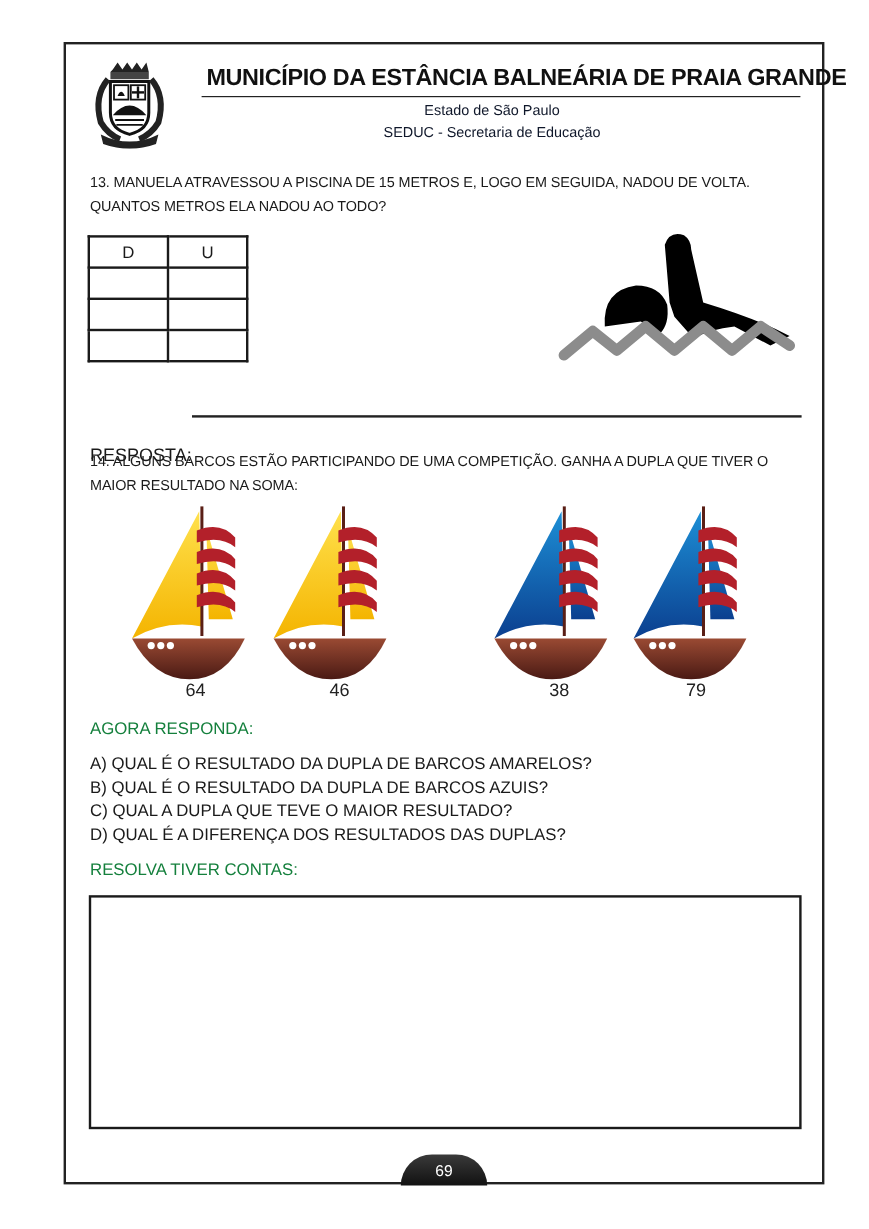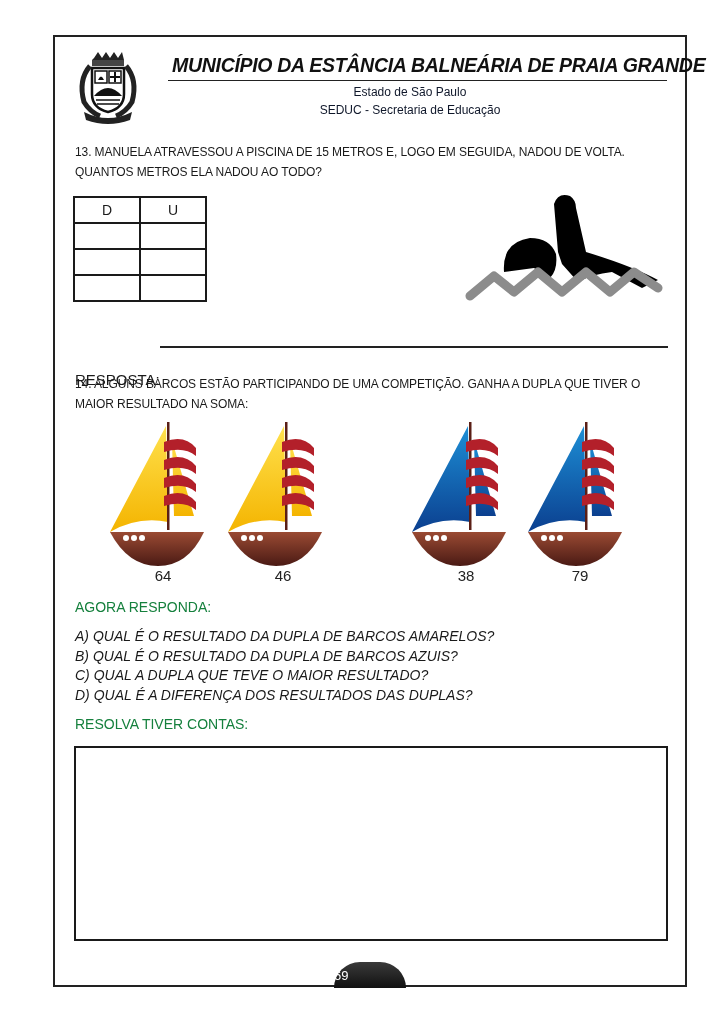--- a/index.html
+++ b/index.html
@@ -2,21 +2,21 @@
 <html><head>
 <meta charset="utf-8">
 <style>
   html, body { margin:0; padding:0; background:#ffffff; }
   body { width:724px; height:1024px; position:relative; overflow:hidden;
          font-family:"Liberation Sans", "DejaVu Sans", sans-serif; color:#1a1a1a; }
   .page-border { position:absolute; left:53px; top:35px; width:634px; height:952px;
                  border:2px solid #222; box-sizing:border-box; }
   .crest { position:absolute; left:72px; top:50px; width:72px; height:74px; }
   .header-title { position:absolute; left:172px; top:54px; width:494px; text-align:right;
-                  font-size:19.5px; font-weight:bold; letter-spacing:-0.3px; color:#111; white-space:nowrap;font-style:italic; }
+                  font-size:19.5px; font-weight:bold; letter-spacing:-0.3px; color:#111; white-space:nowrap; }
   .header-rule { position:absolute; left:168px; top:80px; width:499px; height:1px; background:#222; }
   .header-sub { position:absolute; left:300px; width:214px; text-align:center; font-size:12px; color:#0f172a; }
   .sub1 { top:85px; left:345px; width:130px; }
   .sub2 { top:103px; left:305px; width:210px; }
 
   .q-text { position:absolute; left:75px; width:594px; font-size:12px; line-height:20px;
             color:#1a1a1a; text-transform:uppercase; letter-spacing:-0.1px; }
   .q13 { top:142px; }
   .q14 { top:374px; }
 
@@ -29,27 +29,27 @@
   .resposta-label { position:absolute; left:75px; top:331px; font-size:15px;margin-top:40px; }
   .resposta-line { position:absolute; left:160px; top:346px; width:508px; height:1.5px; background:#222; }
 
   .boat { position:absolute; top:420px; width:100px; height:150px; }
   .boat-label { position:absolute; top:567px; width:60px; text-align:center; font-size:15px; color:#222; }
 
   .answer-head { position:absolute; left:75px; font-size:14px; color:#15803d; }
   .agora { top:599px; }
   .resolva { top:716px; }
   .q-list { position:absolute; left:75px; top:627px; font-size:14px; line-height:19.5px; }
-  .q-list div { white-space:nowrap;font-style:italic; }
+  .q-list div { white-space:nowrap; }
 
   .work-box { position:absolute; left:74px; top:746px; width:594px; height:195px;
               border:2px solid #1a1a1a; box-sizing:border-box; background:#fff; }
   .page-num { position:absolute; left:334px; top:962px; width:72px; height:26px;
               border-radius:36px 36px 0 0; background:linear-gradient(#3a3a3a,#111);
-              color:#fff; text-align:left; font-size:13px; line-height:28px; }
+              color:#fff; text-align:center; font-size:13px; line-height:28px; }
 </style>
 </head>
 <body>
 
 <div class="page-border"></div>
 
 <svg class="crest" viewBox="0 0 72 74">
   <path d="M22 8 L26 2 L30 8 L34 2 L38 8 L42 2 L46 8 L50 2 L52 10 L20 10 Z" fill="#222"></path>
   <rect x="20" y="10" width="32" height="6" fill="#444"></rect>
   <path d="M20 18 H52 V44 Q52 58 36 62 Q20 58 20 44 Z" fill="#fff" stroke="#111" stroke-width="2.5"></path>

